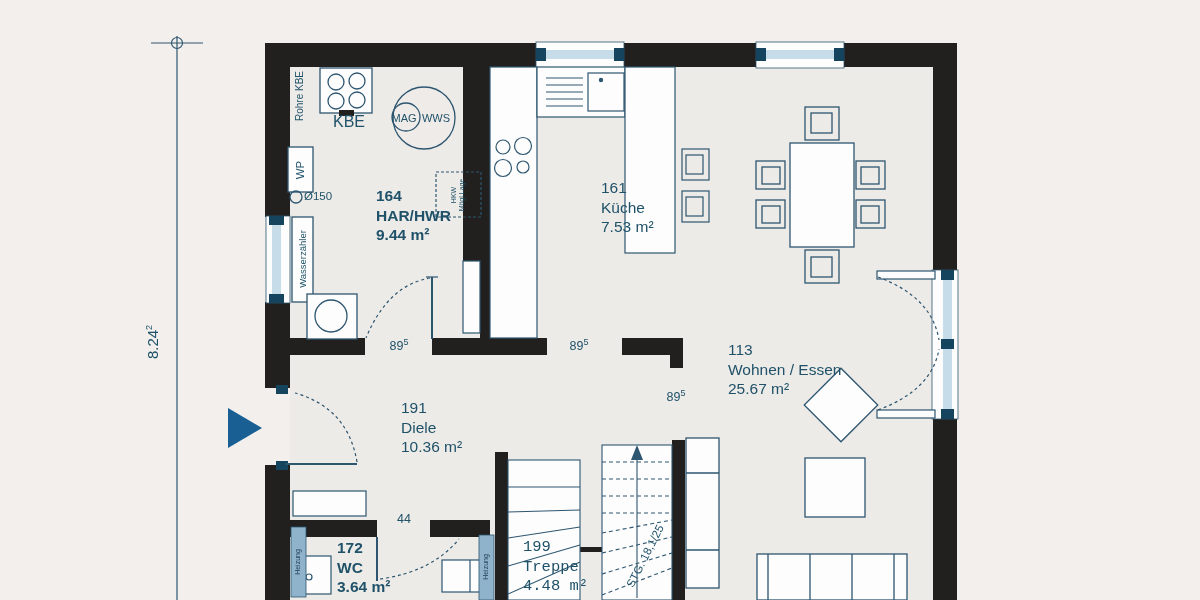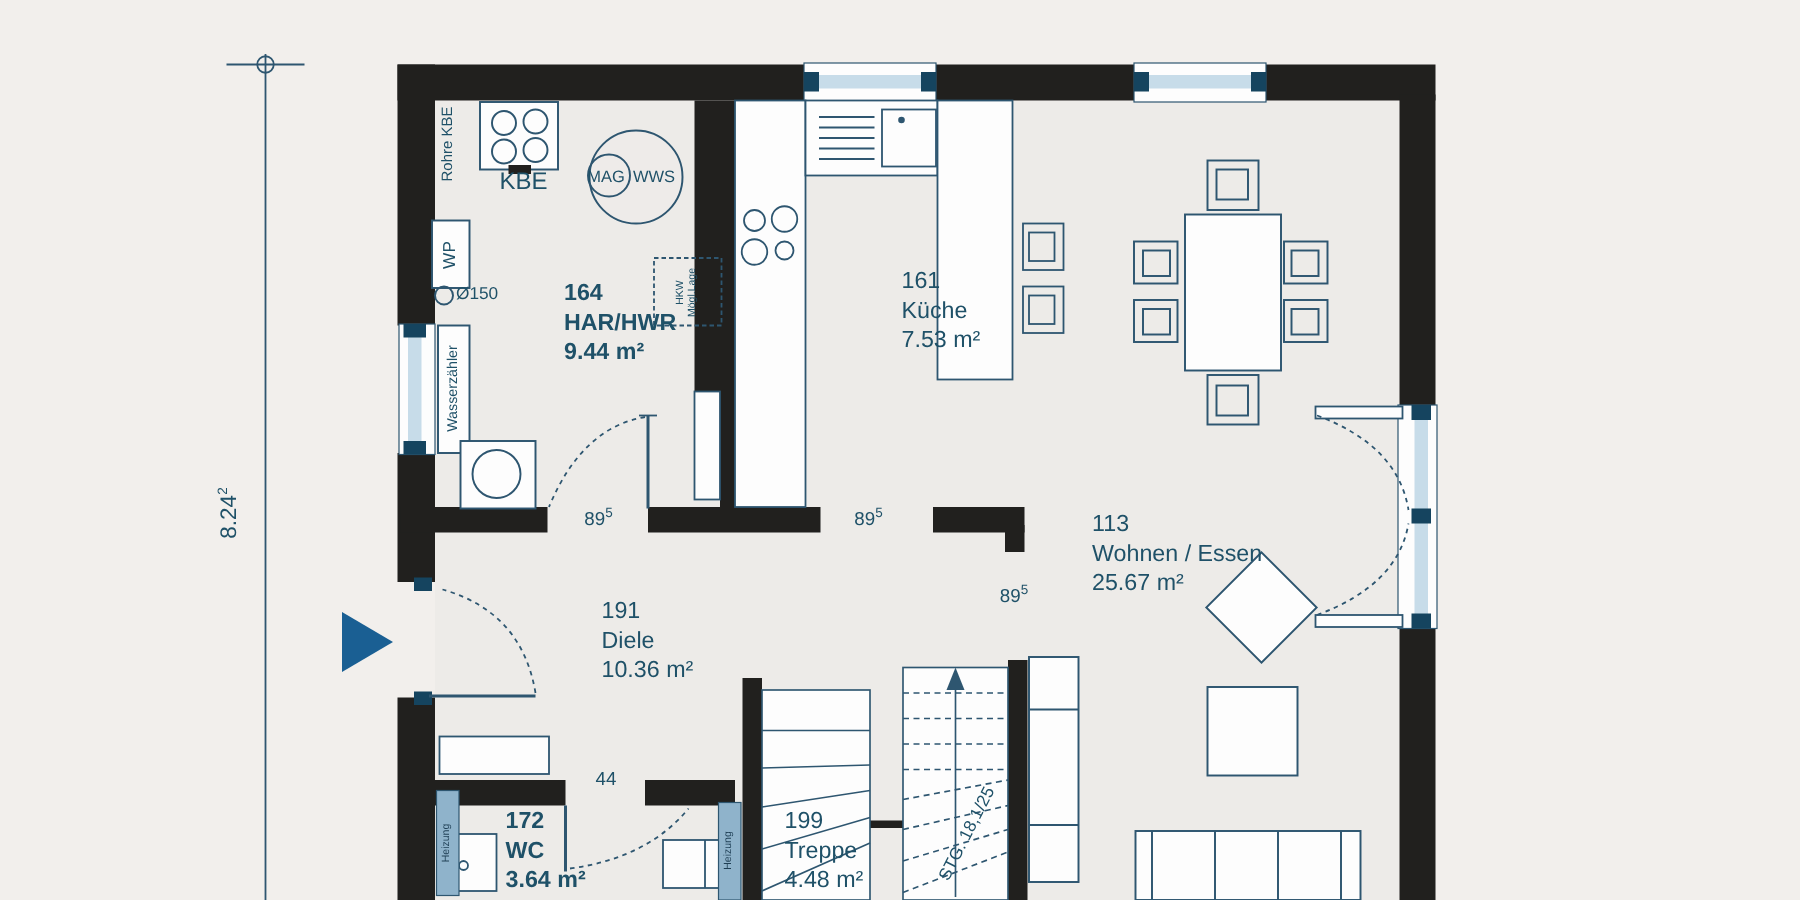--- a/index.html
+++ b/index.html
@@ -253,21 +253,21 @@
   <div class="lbl room-label" style="left:375px;top:398px;margin-left:26px;">
     <div>191</div>
     <div>Diele</div>
     <div>10.36 m²</div>
   </div>
   <div class="lbl room-label" style="left:337px;top:538px;font-weight:bold;">
     <div>172</div>
     <div>WC</div>
     <div>3.64 m²</div>
   </div>
-  <div class="lbl room-label" style="left:523px;top:538px;">
+  <div class="lbl room-label" style="left:523px;top:538px;font-family:Liberation Mono, monospace;">
     <div>199</div>
     <div>Treppe</div>
     <div>4.48 m²</div>
   </div>
 
   <div class="lbl tiny rot" style="left:299px;top:96px;font-size:10px;">Rohre KBE</div>
   <div class="lbl ctr" style="left:349px;top:122px;font-size:16px;">KBE</div>
   <div class="lbl ctr" style="left:404px;top:118px;font-size:11px;">MAG</div>
   <div class="lbl ctr" style="left:436px;top:118px;font-size:11px;">WWS</div>
   <div class="lbl small rot" style="left:300px;top:170px;">WP</div>

